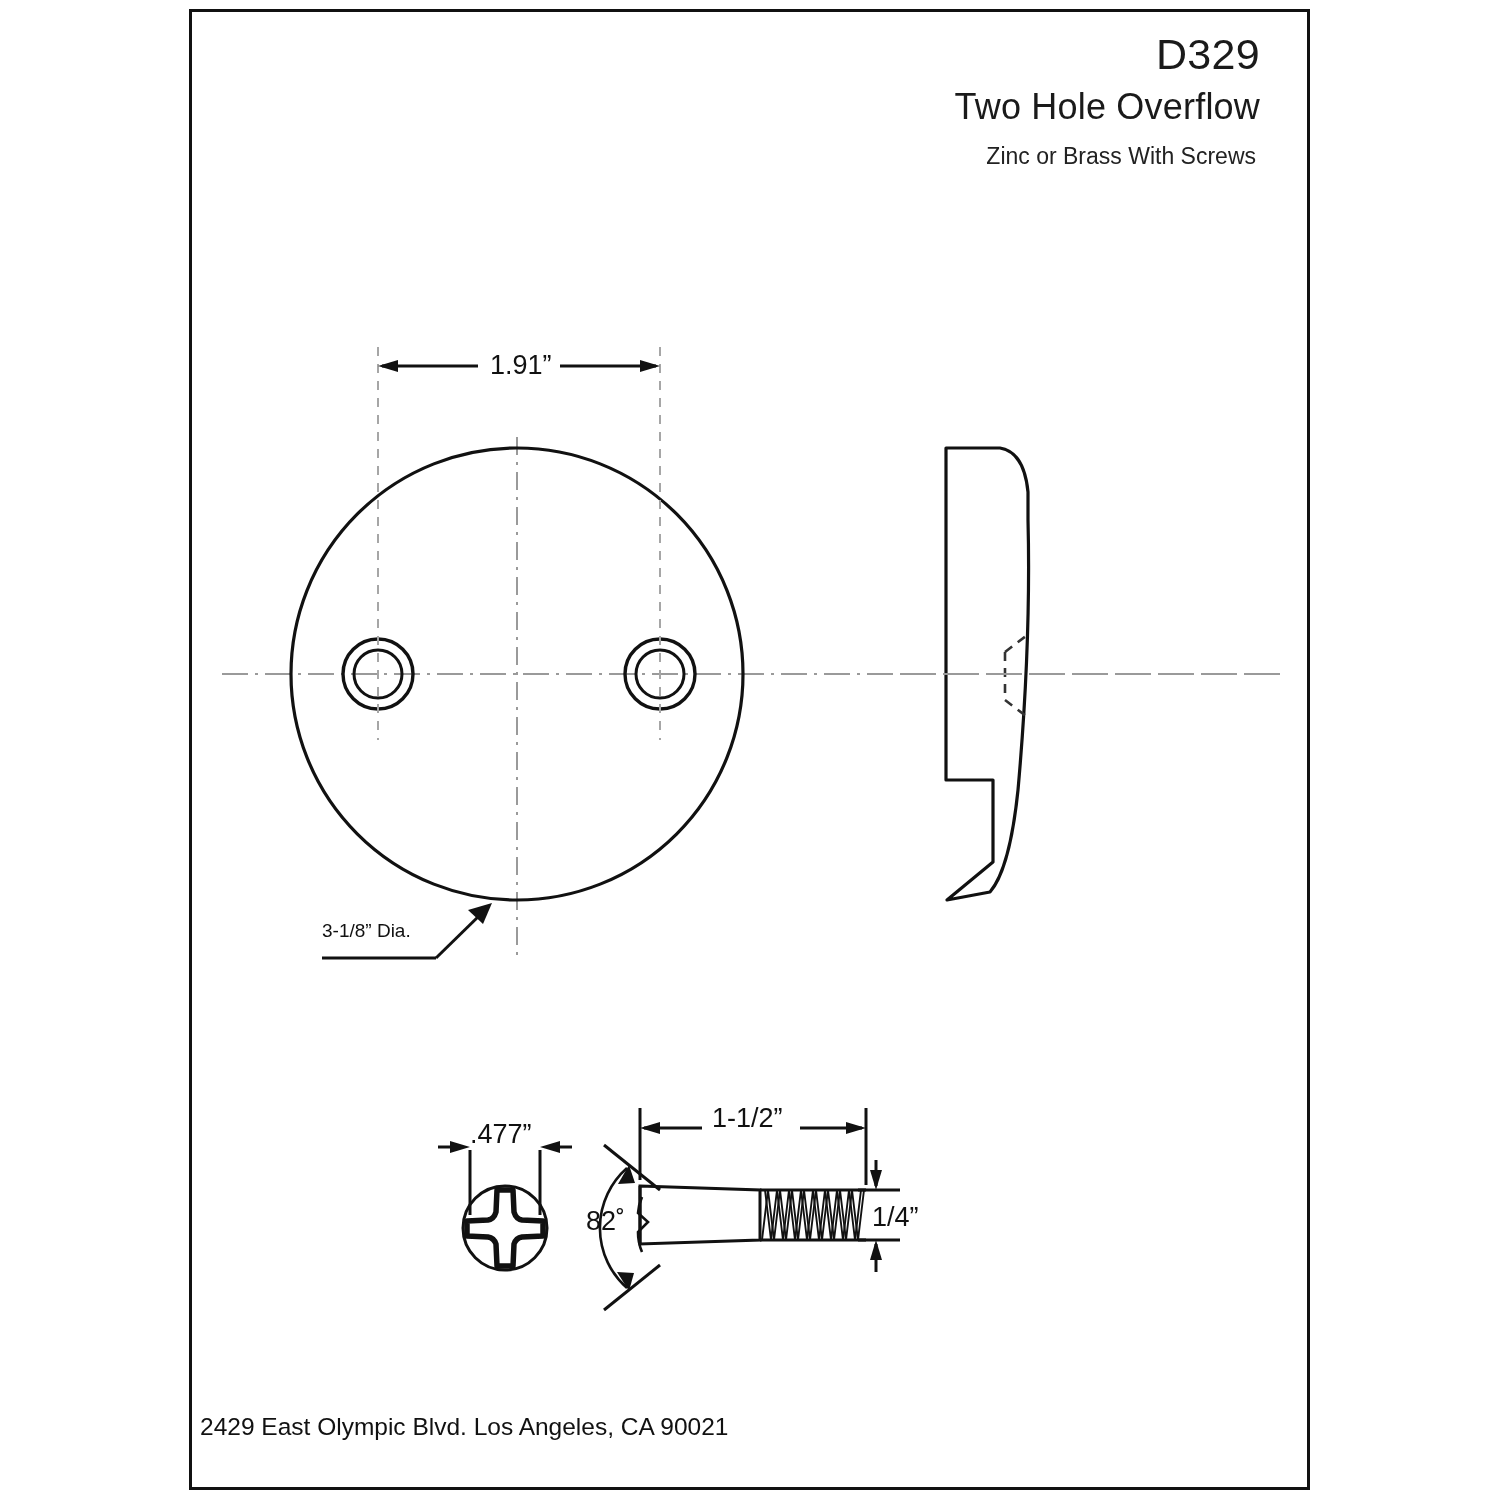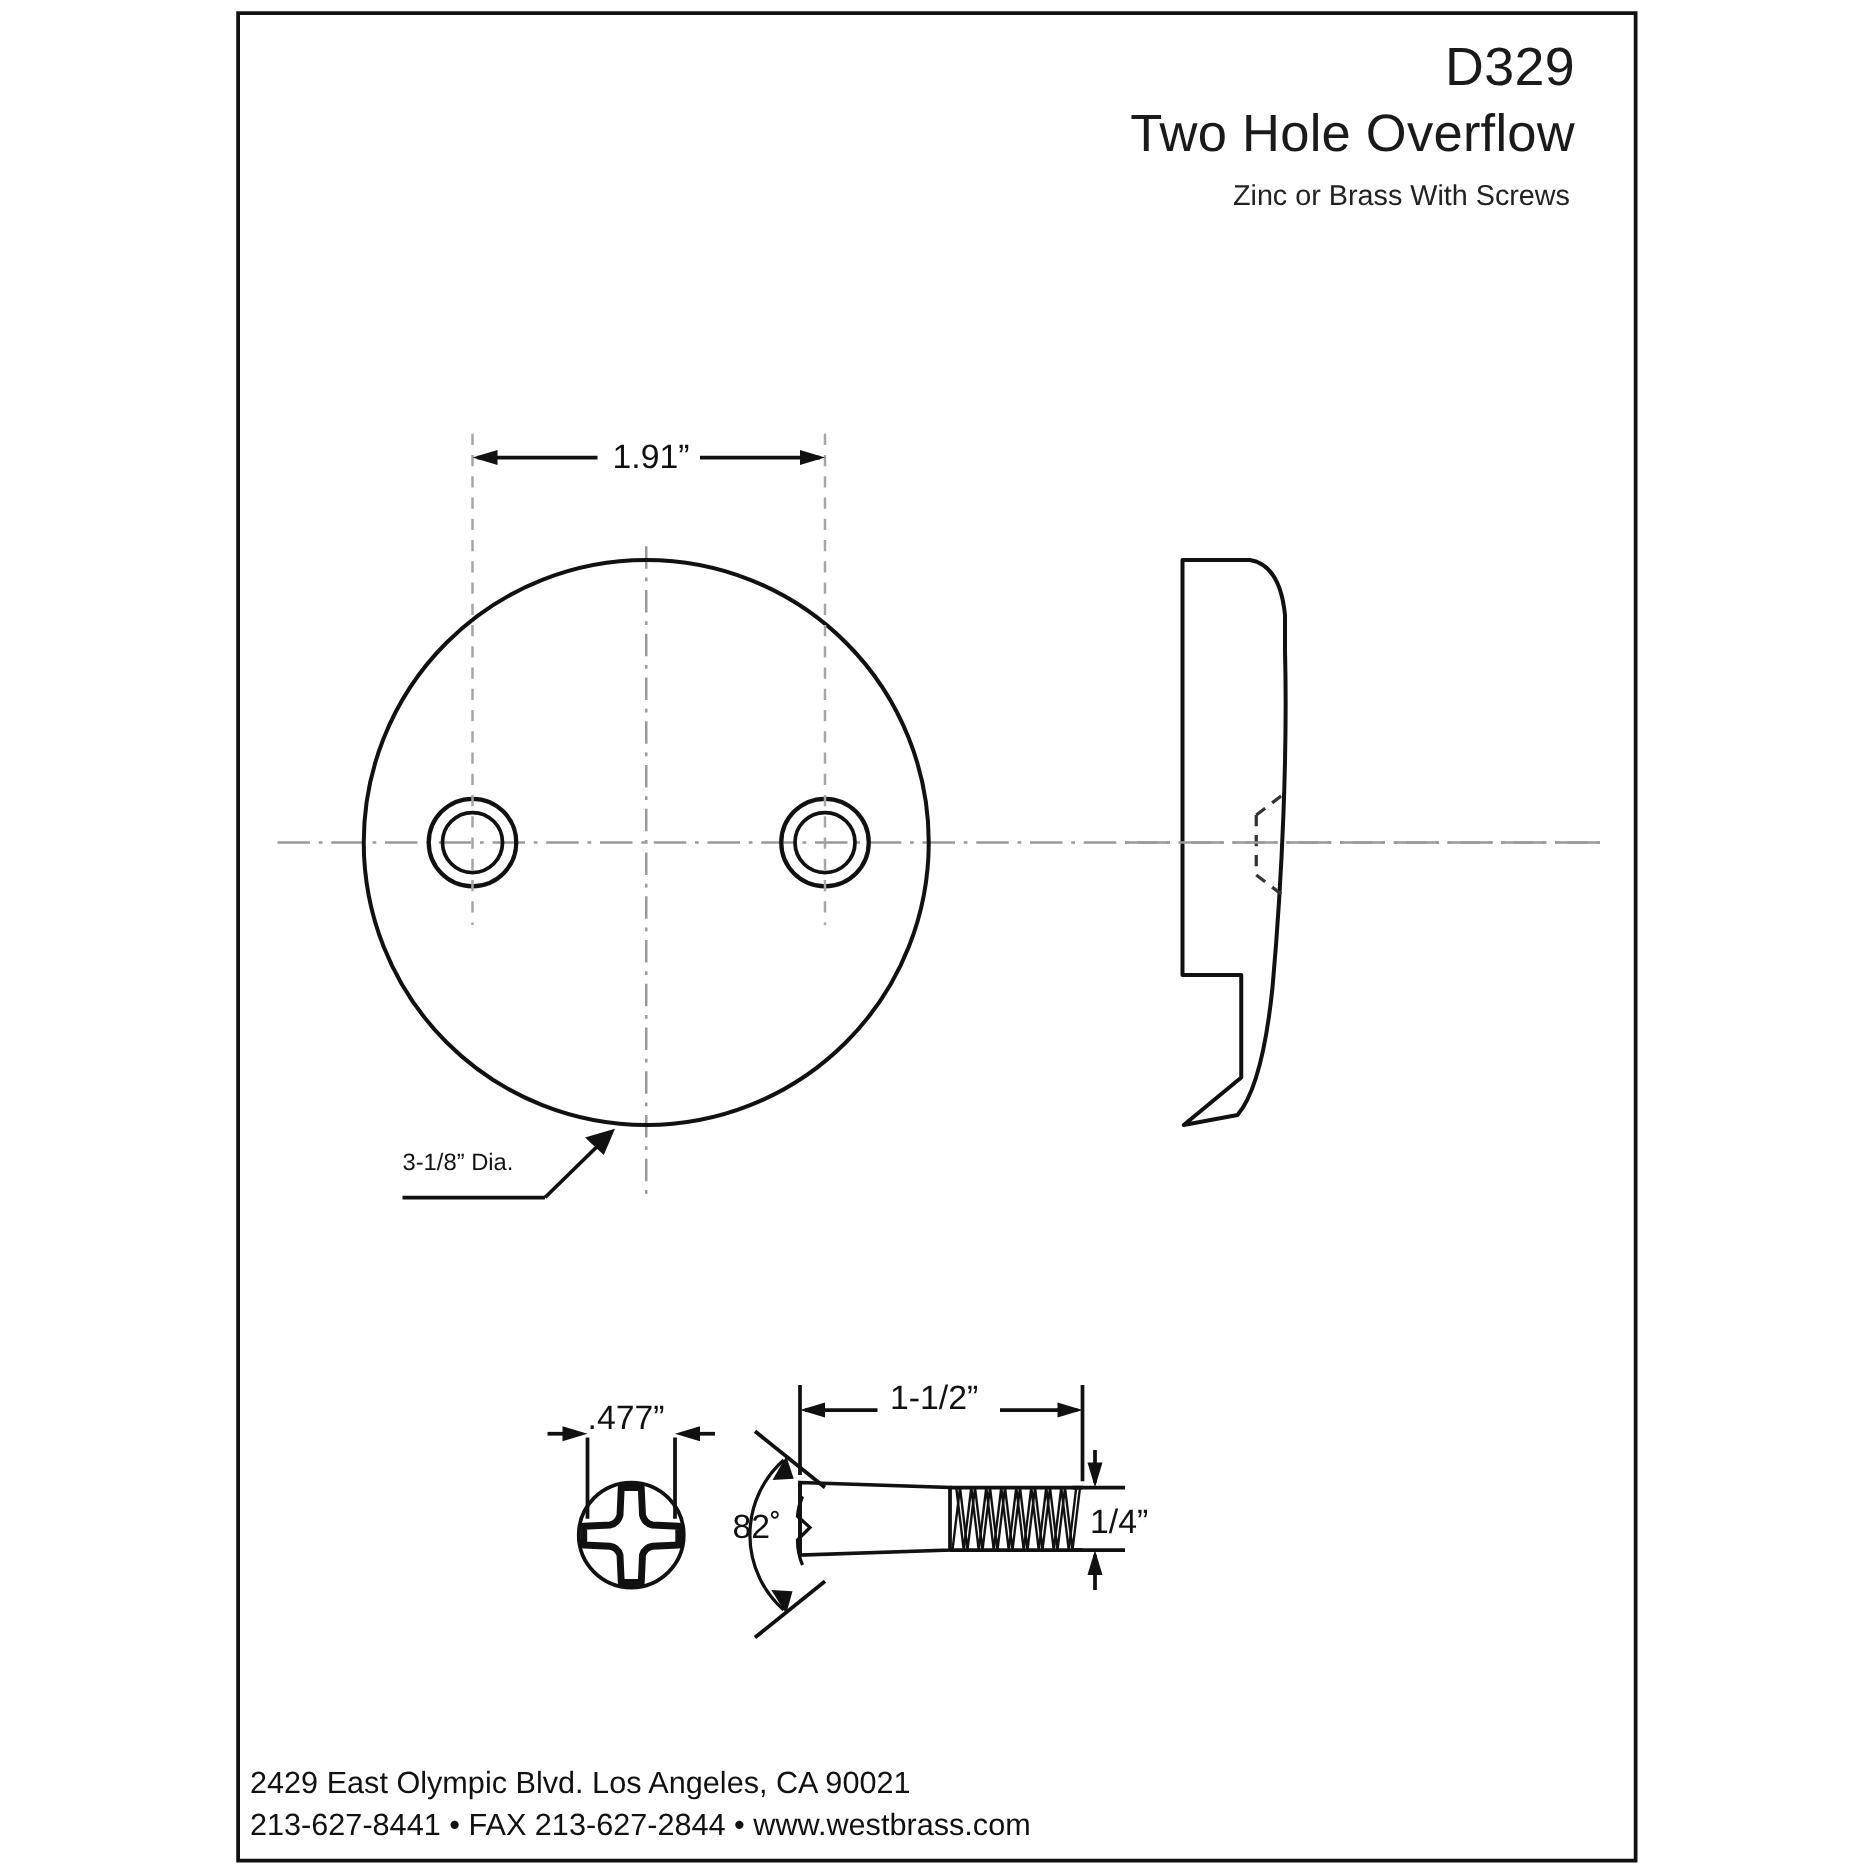--- a/index.html
+++ b/index.html
@@ -37,21 +37,21 @@
     width: 700px;
     text-align: right;
   }
   .title-model {
     font-size: 43px;
     line-height: 52px;
     letter-spacing: 0.3px;
     color: #1a1a1a;
   }
   .title-name {
-    font-size: 42px;
+    font-size: 36px;
     line-height: 54px;
     letter-spacing: 0.2px;
     color: #1a1a1a;
   }
   .title-sub {
     font-size: 23px;
     line-height: 30px;
     margin-top: 7px;
     margin-right: 4px;
     color: #222222;
@@ -225,16 +225,15 @@
 
   <div class="dimtext dim-191">1.91”</div>
   <div class="dimtext dim-dia">3-1/8” Dia.</div>
   <div class="dimtext dim-477">.477”</div>
   <div class="dimtext dim-112">1-1/2”</div>
   <div class="dimtext dim-quarter">1/4”</div>
   <div class="dimtext dim-angle">82˚</div>
 
   <div class="footer">
     <div class="footer-line">2429 East Olympic Blvd. Los Angeles, CA  90021</div>
-    <div class="footer-line">213-627-8441 • FAX 213-627-2844 • www.westbrass.com</div>
   </div>
 
 </div>
 
 </body></html>

